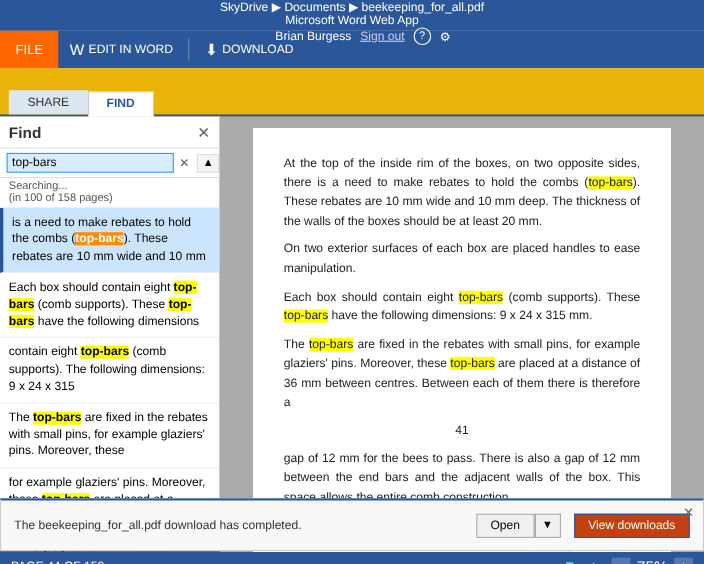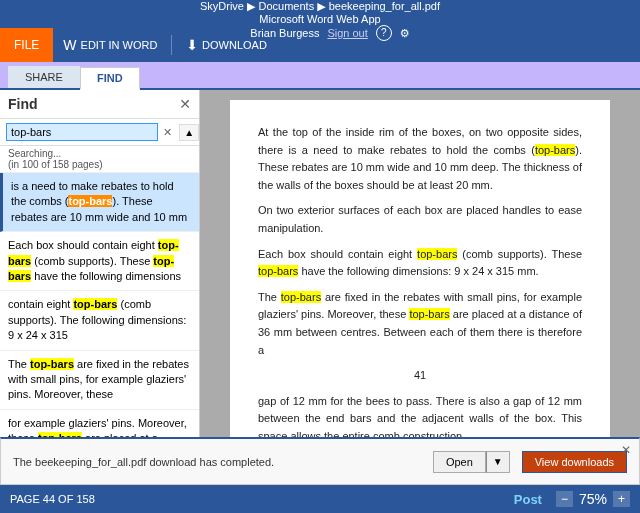--- a/index.html
+++ b/index.html
@@ -49,24 +49,24 @@
       align-items: center;
       gap: 4px;
       font-size: 11px;
       cursor: pointer;
     }
     .ribbon-btn .icon { font-size: 14px; }
     .ribbon-sep { width: 1px; background: rgba(255,255,255,0.3); height: 20px; margin: 0 4px; }
 
     
     .tab-bar {
-      background: #c4b5fd;
+      background: #eab308;
       display: flex;
       align-items: flex-end;
-      height: 28px;
+      height: 44px;
       border-bottom: 2px solid #2b579a;
       padding-left: 8px;
     }
     .tab {
       padding: 4px 16px;
       font-size: 11px;
       cursor: pointer;
       background: #dce6f1;
       color: #333;
       border: 1px solid transparent;

